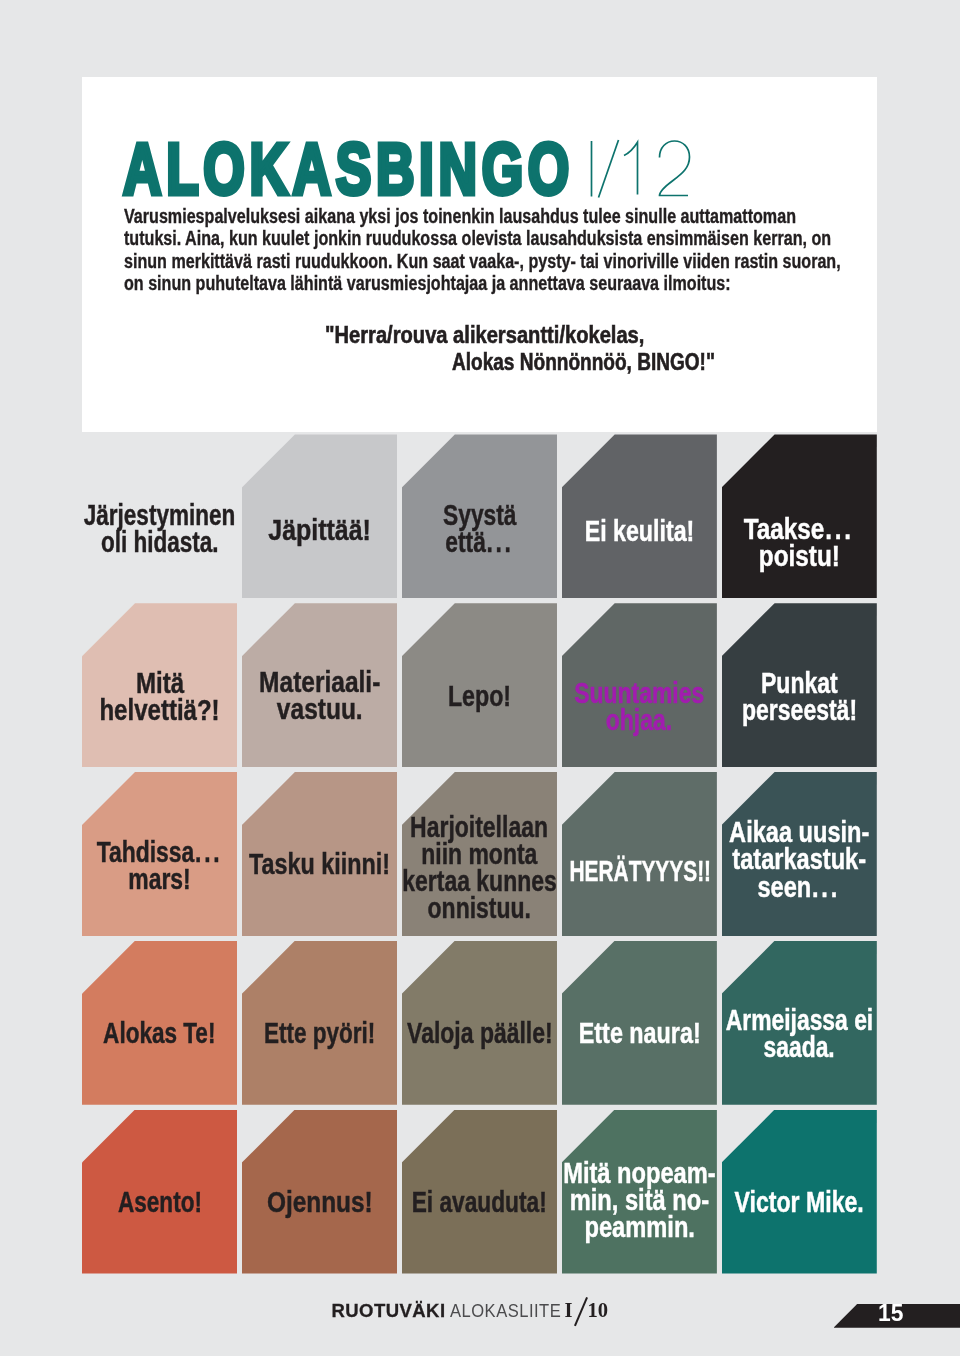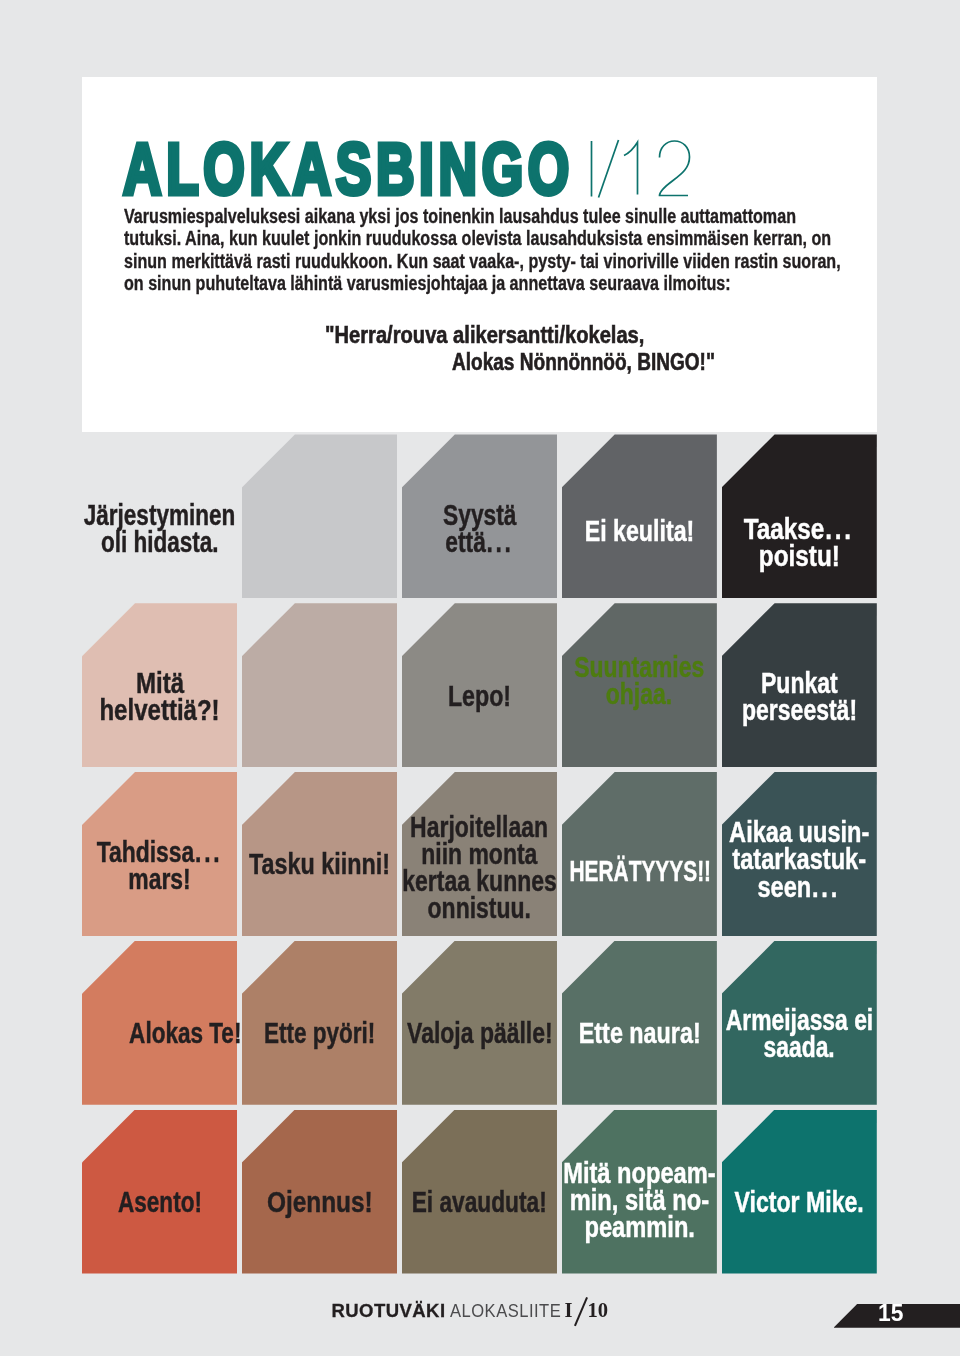--- a/index.html
+++ b/index.html
@@ -92,47 +92,49 @@
   <div class="q2">Alokas Nönnönnöö, BINGO!"</div>
 </div>
 
 <div id="grid">
     <div class="cell" style="left: 0px; top: 0px;">
       <div class="fill" style="background: rgb(230, 231, 232);"></div>
       <div class="txt" style="color: rgb(35, 31, 32); top: 67.8px; text-decoration: underline;"><span style="transform: scaleX(0.777);">Järjestyminen</span><br><span style="transform: scaleX(0.777);">oli hidasta.</span></div>
     </div>
     <div class="cell" style="left: 159.9px; top: 0px;">
       <div class="fill" style="background: rgb(199, 200, 202);"></div>
+      <div class="txt" style="color: rgb(35, 31, 32); top: 82.4px;"><span style="transform: scaleX(0.86);">Jäpittää!</span></div>
     </div>
     <div class="cell" style="left: 319.8px; top: 0px;">
       <div class="fill" style="background: rgb(147, 149, 152);"></div>
       <div class="txt" style="color: rgb(35, 31, 32); top: 67.8px;"><span style="transform: scaleX(0.785);">Syystä</span><br><span style="transform: scaleX(0.785);">että<i class="ell" style="font-style: normal;">...</i></span></div>
     </div>
     <div class="cell" style="left: 479.7px; top: 0px;">
       <div class="fill" style="background: rgb(97, 99, 102);"></div>
       <div class="txt" style="color: rgb(255, 255, 255); top: 83.4px;"><span style="transform: scaleX(0.8);">Ei keulita!</span></div>
     </div>
     <div class="cell" style="left: 639.6px; top: 0px;">
       <div class="fill" style="background: rgb(35, 31, 32);"></div>
       <div class="txt" style="color: rgb(255, 255, 255); top: 81.8px;"><span style="transform: scaleX(0.838);">Taakse<i class="ell" style="font-style: normal;">...</i></span><br><span style="transform: scaleX(0.838);">poistu!</span></div>
     </div>
     <div class="cell" style="left: 0px; top: 168.8px;">
       <div class="fill" style="background: rgb(223, 190, 178);"></div>
       <div class="txt" style="color: rgb(35, 31, 32); top: 66.8px;"><span style="transform: scaleX(0.829);">Mitä</span><br><span style="transform: scaleX(0.829);">helvettiä?!</span></div>
     </div>
     <div class="cell" style="left: 159.9px; top: 168.8px;">
       <div class="fill" style="background: rgb(188, 172, 165);"></div>
+      <div class="txt" style="color: rgb(35, 31, 32); top: 65.8px;"><span style="transform: scaleX(0.845);">Materiaali-</span><br><span style="transform: scaleX(0.845);">vastuu.</span></div>
     </div>
     <div class="cell" style="left: 319.8px; top: 168.8px;">
       <div class="fill" style="background: rgb(140, 138, 133);"></div>
       <div class="txt" style="color: rgb(35, 31, 32); top: 79.4px;"><span style="transform: scaleX(0.8);">Lepo!</span></div>
     </div>
     <div class="cell" style="left: 479.7px; top: 168.8px;">
       <div class="fill" style="background: rgb(96, 103, 101);"></div>
-      <div class="txt" style="color: #4d7c0f; top: 51px;"><span style="transform: scaleX(0.791);">Suuntamies</span><br><span style="transform: scaleX(0.791);">ohjaa.</span></div>
+      <div class="txt" style="color: #a21caf; top: 77px;"><span style="transform: scaleX(0.791);">Suuntamies</span><br><span style="transform: scaleX(0.791);">ohjaa.</span></div>
     </div>
     <div class="cell" style="left: 639.6px; top: 168.8px; border-radius: 9px;">
       <div class="fill" style="background: rgb(54, 62, 65);"></div>
       <div class="txt" style="color: rgb(255, 255, 255); top: 66.8px;"><span style="transform: scaleX(0.793);">Punkat</span><br><span style="transform: scaleX(0.793);">perseestä!</span></div>
     </div>
     <div class="cell" style="left: 0px; top: 337.6px;">
       <div class="fill" style="background: rgb(217, 156, 133);"></div>
       <div class="txt" style="color: rgb(35, 31, 32); top: 66.8px;"><span style="transform: scaleX(0.79);">Tahdissa<i class="ell" style="font-style: normal;">...</i></span><br><span style="transform: scaleX(0.79);">mars!</span></div>
     </div>
     <div class="cell" style="left: 159.9px; top: 337.6px;">
@@ -146,21 +148,21 @@
     <div class="cell" style="left: 479.7px; top: 337.6px;">
       <div class="fill" style="background: rgb(95, 109, 104);"></div>
       <div class="txt" style="color: rgb(255, 255, 255); top: 86.4px;"><span style="transform: scaleX(0.72);">HERÄTYYYS!!</span></div>
     </div>
     <div class="cell" style="left: 639.6px; top: 337.6px;">
       <div class="fill" style="background: rgb(58, 83, 86);"></div>
       <div class="txt" style="color: rgb(255, 255, 255); top: 47.2px;"><span style="transform: scaleX(0.813);">Aikaa uusin-</span><br><span style="transform: scaleX(0.813);">tatarkastuk-</span><br><span style="transform: scaleX(0.813);">seen<i class="ell" style="font-style: normal;">...</i></span></div>
     </div>
     <div class="cell" style="left: 0px; top: 506.4px;">
       <div class="fill" style="background: rgb(211, 124, 95);"></div>
-      <div class="txt" style="color: rgb(35, 31, 32); top: 79.4px; text-align: right;"><span style="transform: scaleX(0.777);">Alokas Te!</span></div>
+      <div class="txt" style="color: rgb(35, 31, 32); top: 79.4px;"><span style="transform: scaleX(0.777);">Alokas Te!</span></div>
     </div>
     <div class="cell" style="left: 159.9px; top: 506.4px;">
       <div class="fill" style="background: rgb(173, 128, 103);"></div>
       <div class="txt" style="color: rgb(35, 31, 32); top: 79.4px;"><span style="transform: scaleX(0.776);">Ette pyöri!</span></div>
     </div>
     <div class="cell" style="left: 319.8px; top: 506.4px;">
       <div class="fill" style="background: rgb(130, 123, 104);"></div>
       <div class="txt" style="color: rgb(35, 31, 32); top: 79.4px; text-align: center;"><span style="transform: scaleX(0.792);">Valoja päälle!</span></div>
     </div>
     <div class="cell" style="left: 479.7px; top: 506.4px;">

